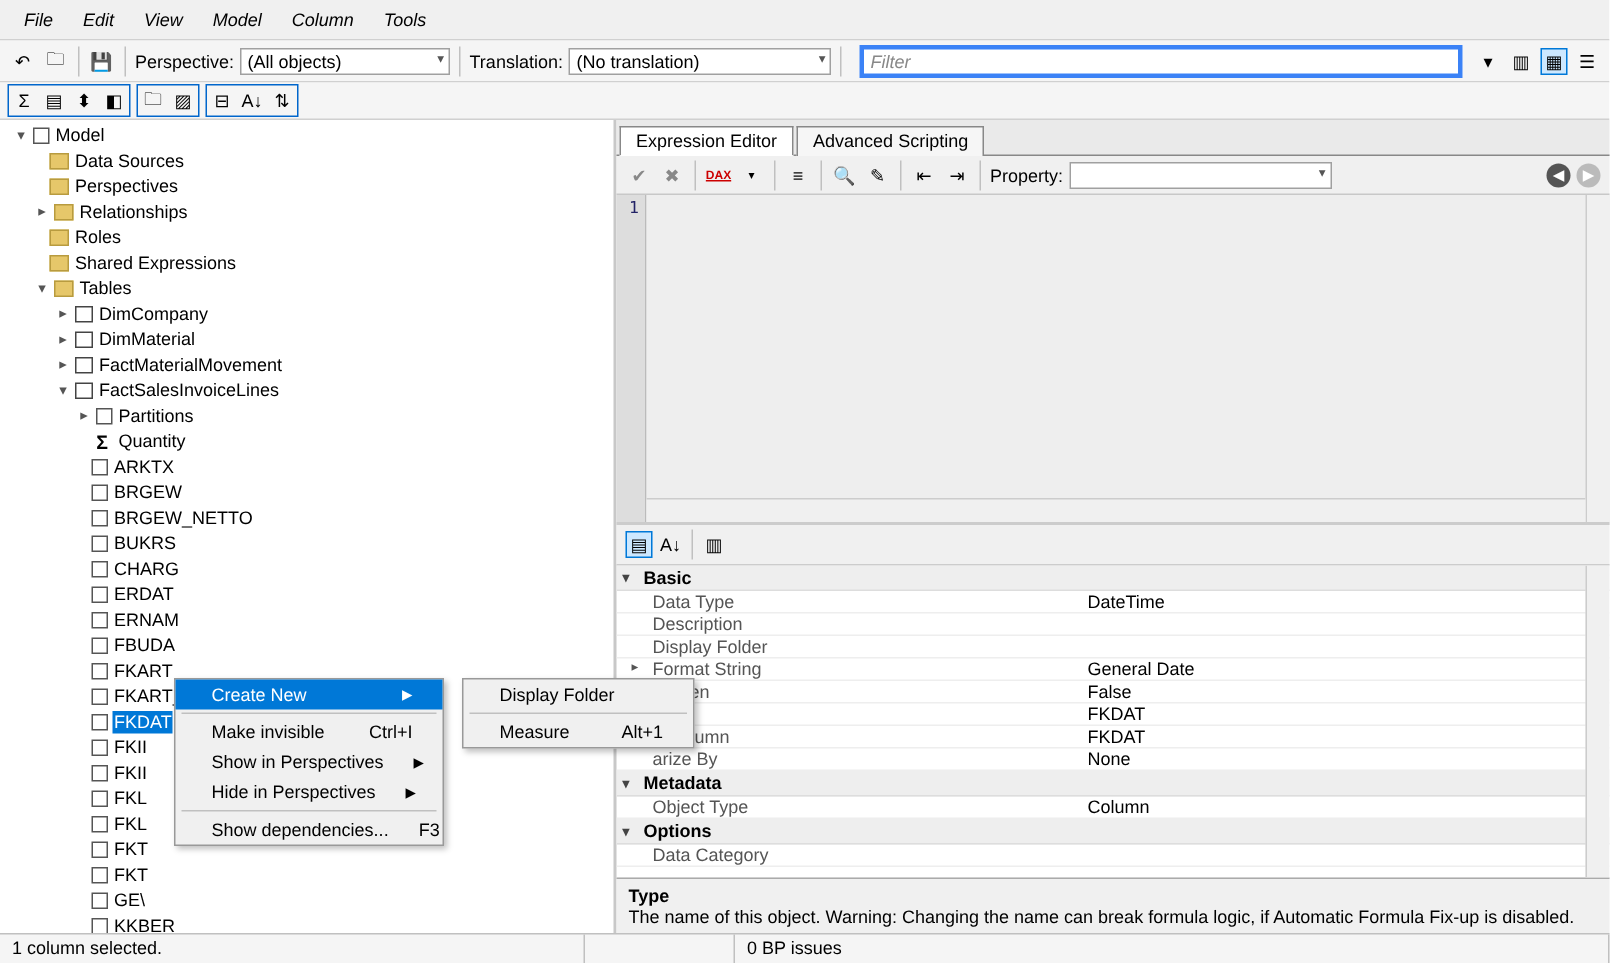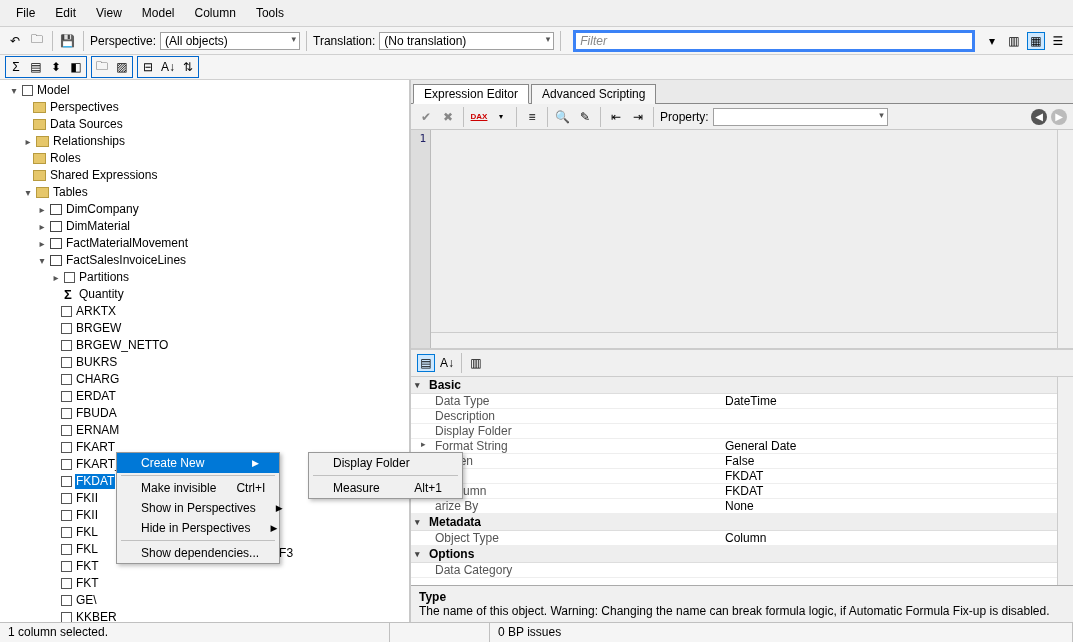--- a/index.html
+++ b/index.html
@@ -18,20 +18,21 @@
   
   .menubar {
     display: flex;
     padding: 2px 6px;
     border-bottom: 1px solid #d0d0d0;
     background: #f0f0f0;
   }
   .menubar .menuitem {
     padding: 4px 10px;
     cursor: default;
+    font-style: italic;
   }
   
   .toolbar {
     display: flex;
     align-items: center;
     gap: 4px;
     height: 28px;
     padding: 2px 6px;
     border-bottom: 1px solid #d0d0d0;
     background: #f5f5f5;
@@ -235,26 +236,26 @@
     <div class="tree">
       <div class="tree-row">
           <span class="ind" style="width:6px"></span>
           <span class="twist">▾</span>
           <span class="ticon cube"></span>
           <span class="tree-label">Model</span>
         </div>
       <div class="tree-row">
           <span class="ind" style="width:30px"></span>
           <span class="ticon folder"></span>
-          <span class="tree-label">Perspectives</span>
+          <span class="tree-label">Data Sources</span>
         </div>
       <div class="tree-row">
           <span class="ind" style="width:30px"></span>
           <span class="ticon folder"></span>
-          <span class="tree-label">Data Sources</span>
+          <span class="tree-label">Perspectives</span>
         </div>
       <div class="tree-row">
           <span class="ind" style="width:20px"></span>
           <span class="twist">▸</span>
           <span class="ticon folder"></span>
           <span class="tree-label">Relationships</span>
         </div>
       <div class="tree-row">
           <span class="ind" style="width:30px"></span>
           <span class="ticon folder"></span>
@@ -334,26 +335,26 @@
             <span class="tree-label">CHARG</span>
           </div>
           <div class="tree-row">
             <span class="ind" style="width:58px"></span>
             <span class="ticon col-icon"></span>
             <span class="tree-label">ERDAT</span>
           </div>
           <div class="tree-row">
             <span class="ind" style="width:58px"></span>
             <span class="ticon col-icon"></span>
+            <span class="tree-label">ERNAM</span>
+          </div>
+          <div class="tree-row">
+            <span class="ind" style="width:58px"></span>
+            <span class="ticon col-icon"></span>
             <span class="tree-label">FBUDA</span>
-          </div>
-          <div class="tree-row">
-            <span class="ind" style="width:58px"></span>
-            <span class="ticon col-icon"></span>
-            <span class="tree-label">ERNAM</span>
           </div>
           <div class="tree-row">
             <span class="ind" style="width:58px"></span>
             <span class="ticon col-icon"></span>
             <span class="tree-label">FKART</span>
           </div>
           <div class="tree-row">
             <span class="ind" style="width:58px"></span>
             <span class="ticon col-icon"></span>
             <span class="tree-label">FKART_VTEXT</span>
@@ -508,21 +509,21 @@
     </div>
   </div>
 </div>
 
 <div class="status">
   <div class="cell a">1 column selected.</div>
   <div class="cell b"></div>
   <div class="cell c">0 BP issues</div>
 </div>
 
-<div class="ctxmenu" style="left:116px; top:452px; width:164px;">
+<div class="ctxmenu" style="left:116px; top:452px; width:180px;">
   <div class="ci hover">
     <span>Create New</span>
       <span class="arrow">▶</span>
   </div>
   <div class="div"></div>
   <div class="ci">
     <span>Make invisible</span>
       <span>Ctrl+I</span>
   </div>
   <div class="ci">

